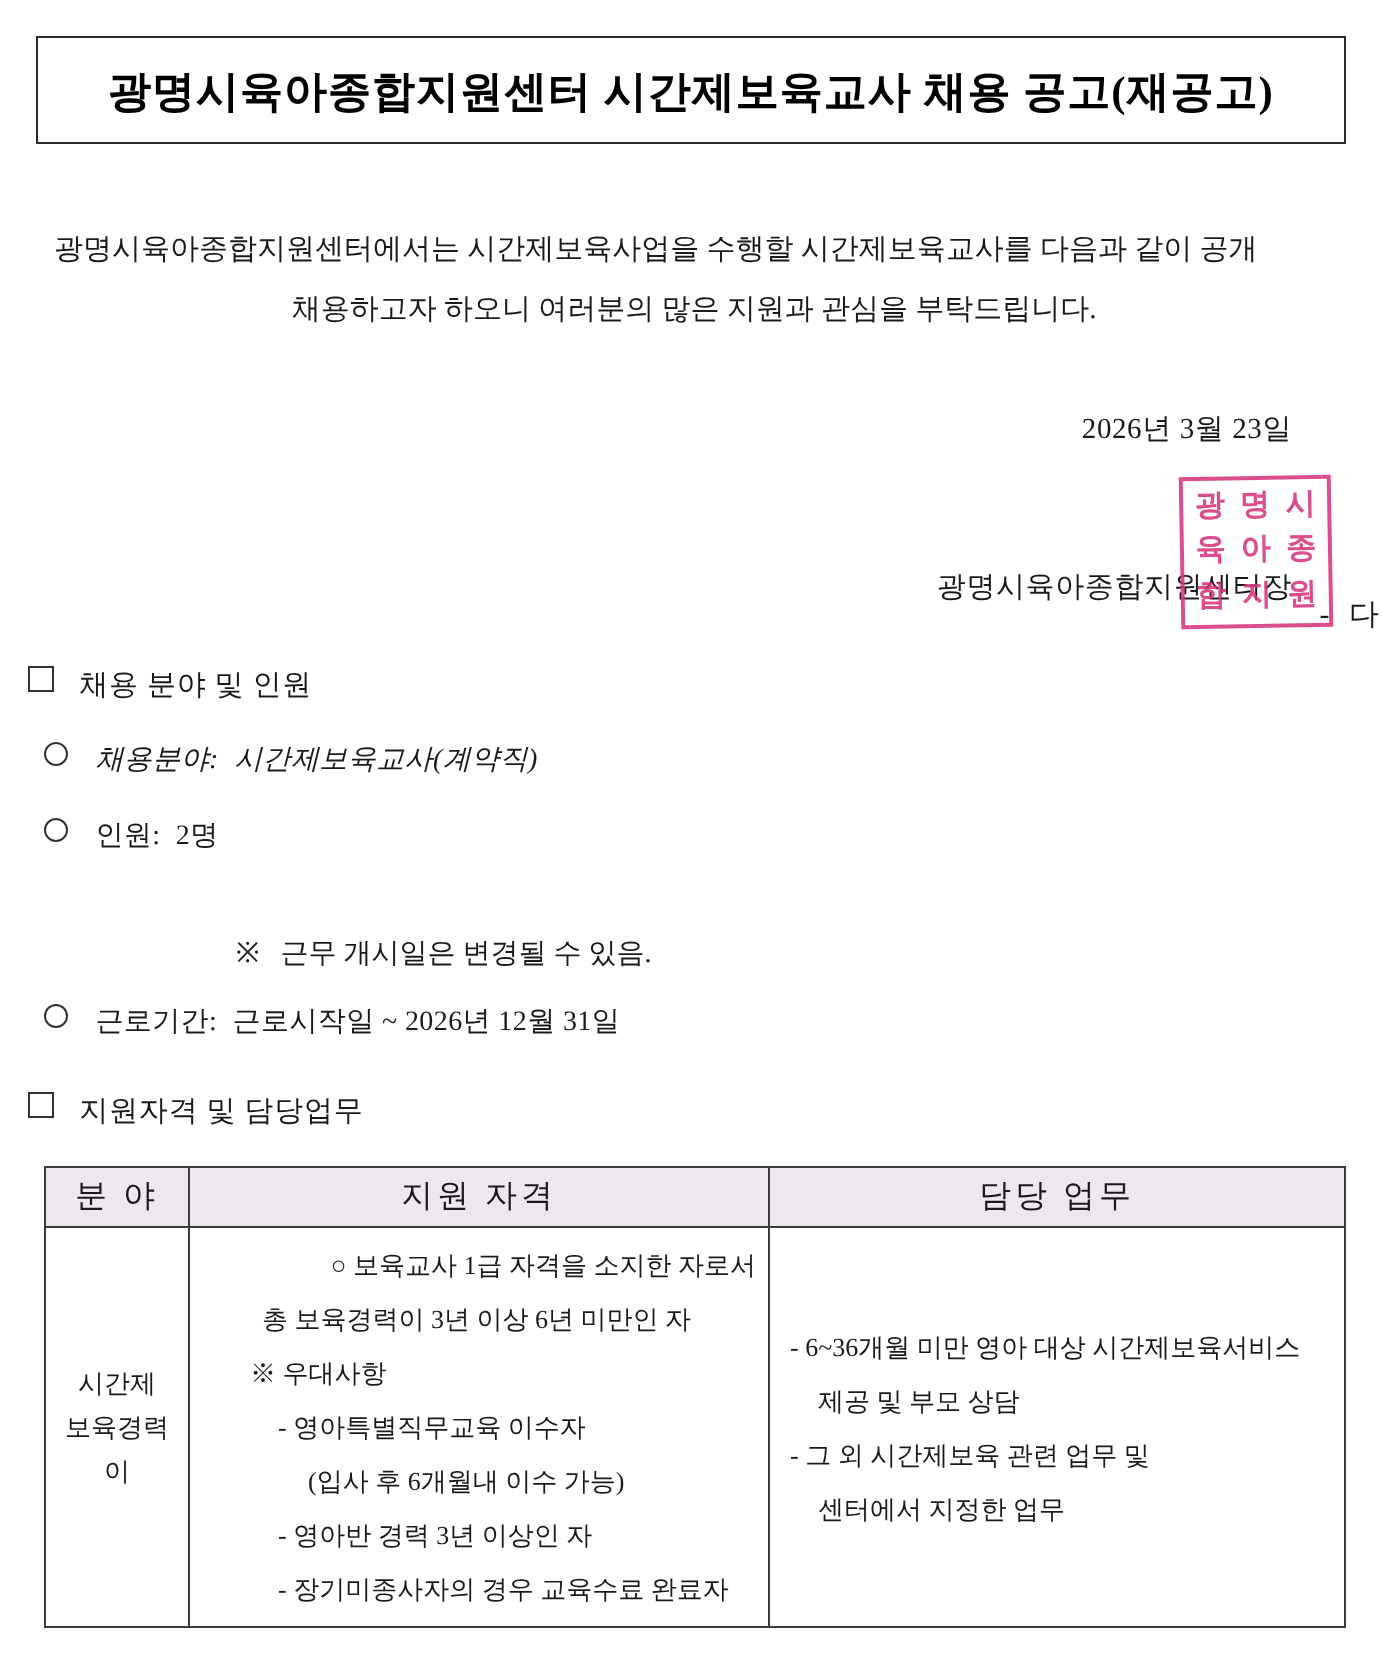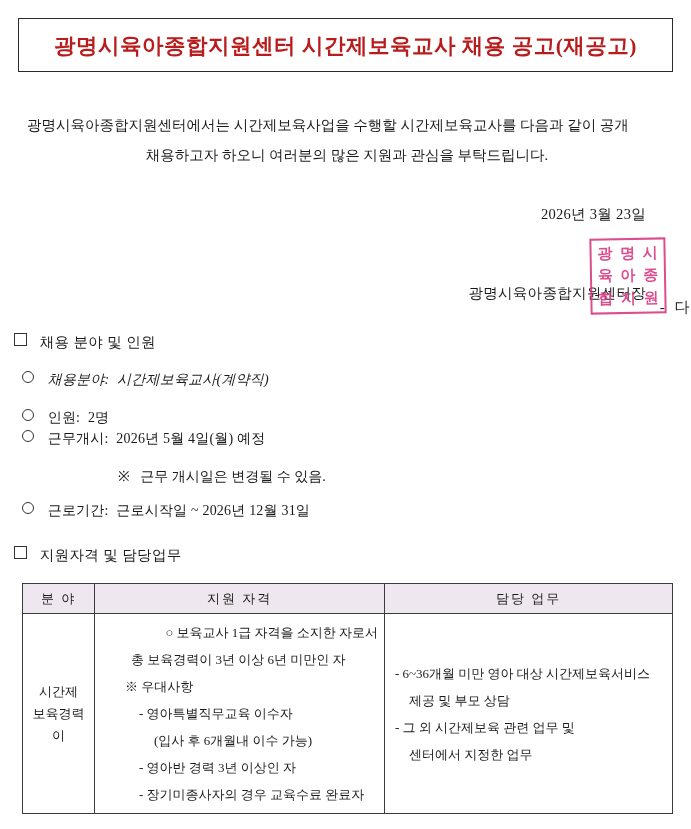--- a/index.html
+++ b/index.html
@@ -34,21 +34,21 @@
     box-sizing: border-box;
     display: flex;
     align-items: center;
     justify-content: center;
     background: #fff;
   }
   .title-text {
     font-size: 21.5px;
     font-weight: 700;
     letter-spacing: 0.5px;
-    color: #b91c1c;
+    color: #000000;
     white-space: nowrap;
   }
 
   
   .intro {
     position: absolute;
     left: 27px;
     top: 110px;
     width: 640px;
     font-size: 14.5px;
@@ -183,21 +183,21 @@
     vertical-align: middle;
     padding: 4px 6px;
     box-sizing: border-box;
   }
   .tbl thead th {
     background: #efe7ef;
     height: 30px;
     font-weight: 400;
     text-align: center;
     letter-spacing: 2px;
-    font-size: 13px;
+    font-size: 16px;
   }
   .col-a { width: 72px; }
   .col-b { width: 290px; }
   .col-c { width: 288px; }
 
   .cell-field {
     text-align: center;
     line-height: 22px;
     font-size: 13px;
   }
@@ -271,25 +271,20 @@
     <span class="lbl">채용분야:</span>
     <span>시간제보육교사(계약직)</span>
   </div>
 
   <div class="item item-2">
     <span class="circ"></span>
     <span class="lbl">인원:</span>
     <span>2명</span>
   </div>
 
-  <div class="item item-3">
-    <span class="circ"></span>
-    <span class="lbl">근무개시:</span>
-    <span>2026년 5월 4일(월) 예정</span>
-  </div>
 
   <div class="note">
     <span class="star">※</span>
     <span>근무 개시일은 변경될 수 있음.</span>
   </div>
 
   <div class="item item-4">
     <span class="circ"></span>
     <span class="lbl">근로기간:</span>
     <span>근로시작일 ~ 2026년 12월 31일</span>

